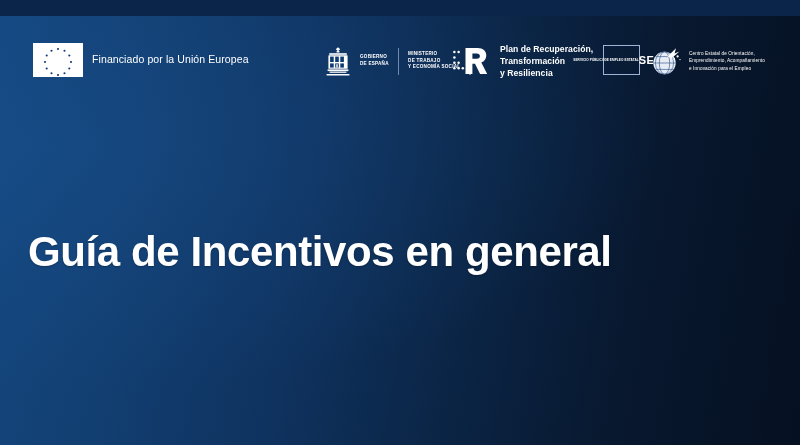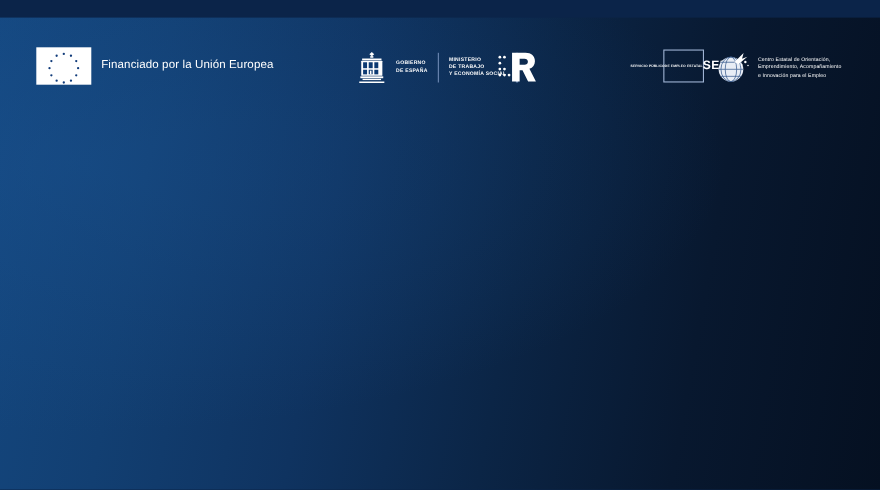--- a/index.html
+++ b/index.html
@@ -201,20 +201,25 @@
           <circle cx="2.4" cy="13.4" r="1.25"></circle>
           <circle cx="2.4" cy="18.8" r="1.25"></circle>
           <circle cx="6.6" cy="18.8" r="1.25"></circle>
           <circle cx="2.4" cy="24.2" r="1.25"></circle>
           <circle cx="6.6" cy="24.2" r="1.25"></circle>
           <circle cx="10.8" cy="24.2" r="1.25"></circle>
         </g>
         <path d="M13.5 4 h12.2 c5.3 0 8.6 3.1 8.6 7.6 0 3.4 -1.9 5.9 -5 7 l5.9 11.4 h-7.1 l-5.1 -10.2 h-2.6 v10.2 h-6.9 z
                  M20.4 9.4 v5.4 h4.4 c1.9 0 3.1 -1 3.1 -2.7 0 -1.7 -1.2 -2.7 -3.1 -2.7 z" fill="#ffffff"></path>
       </svg>
+      <div class="plan-txt">
+        <div>Plan de Recuperación,</div>
+        <div>Transformación</div>
+        <div>y Resiliencia</div>
+      </div>
     </div>
 
     <div class="sepe-box">
       <div class="sepe-top">SERVICIO PÚBLICO</div>
       <div class="sepe-top">DE EMPLEO ESTATAL</div>
       <div class="sepe-rule"></div>
       <div class="sepe-word">SEPE</div>
     </div>
 
     <div class="ceoei-group">
@@ -236,14 +241,15 @@
       </svg>
       <div class="ceoei-txt">
         <div>Centro Estatal de Orientación,</div>
         <div>Emprendimiento, Acompañamiento</div>
         <div>e Innovación para el Empleo</div>
       </div>
     </div>
 
   </div>
 
+  <h1 class="title">Guía de Incentivos en general</h1>
 
 </div>
 
 </body></html>

